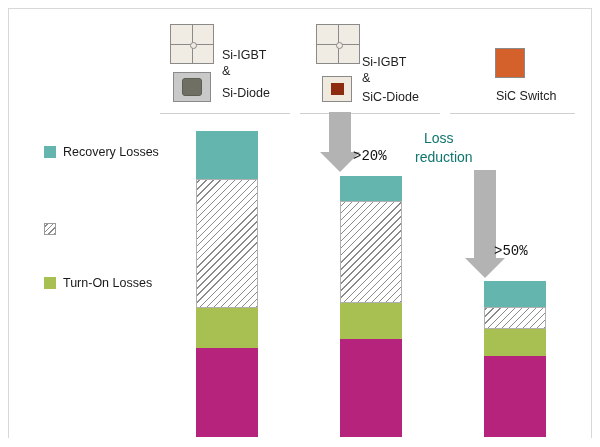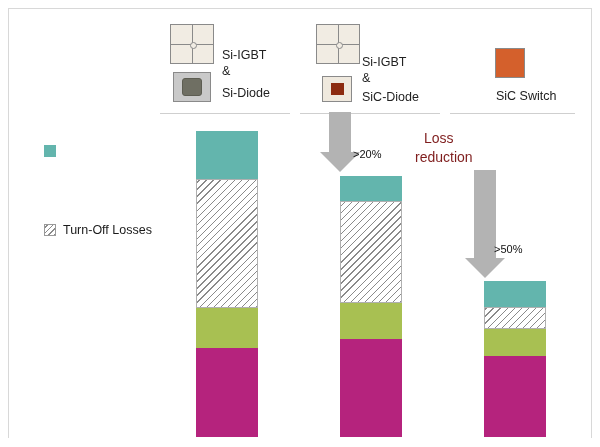--- a/index.html
+++ b/index.html
@@ -184,28 +184,29 @@
     position: absolute;
     left: 0;
     width: 0;
     height: 0;
     border-left: 20px solid transparent;
     border-right: 20px solid transparent;
     border-top: 20px solid #b3b3b3;
   }
   .arrow-label {
     position: absolute;
-    font-size: 11px;
+    font-size: 14px;
     color: #111;
     white-space: nowrap;
+    font-family: Liberation Mono, monospace;
   }
   .loss-reduction {
     position: absolute;
     font-size: 14px;
-    color: #7f1d1d;
+    color: #0f766e;
     line-height: 17px;
     text-align: center;
     white-space: nowrap;
   }
 </style>
 </head>
 <body>
 
 <div id="canvas">
   <div class="frame"></div>
@@ -236,24 +237,28 @@
 
   <div class="dev-icon sic-switch-box" style="left:495px; top:48px;"></div>
   <div class="dev-label" style="left:496px; top:89px;">SiC Switch</div>
 
   <div class="hsep" style="left:160px; top:113px; width:130px;"></div>
   <div class="hsep" style="left:300px; top:113px; width:140px;"></div>
   <div class="hsep" style="left:450px; top:113px; width:125px;"></div>
 
   <div class="legend-item" style="left:44px; top:145px;">
     <span class="legend-swatch sw-recovery"></span>
+    <span class="legend-text">Recovery Losses</span>
   </div>
   <div class="legend-item" style="left:44px; top:223px;">
     <span class="legend-swatch sw-turnoff"></span>
-    <span class="legend-text">Turn-Off Losses</span>
+  </div>
+  <div class="legend-item" style="left:44px; top:276px;">
+    <span class="legend-swatch sw-turnon"></span>
+    <span class="legend-text">Turn-On Losses</span>
   </div>
 
   <div class="bar" style="left:196px; top:131px; height:306px;">
     <div class="seg seg-recovery" style="top:0px;   height:48px;"></div>
     <div class="seg seg-turnoff" style="top:48px;  height:129px;"></div>
     <div class="seg seg-turnon" style="top:177px; height:40px;"></div>
     <div class="seg seg-onstate" style="top:217px; height:89px;"></div>
   </div>
 
   <div class="bar" style="left:340px; top:176px; height:261px;">

